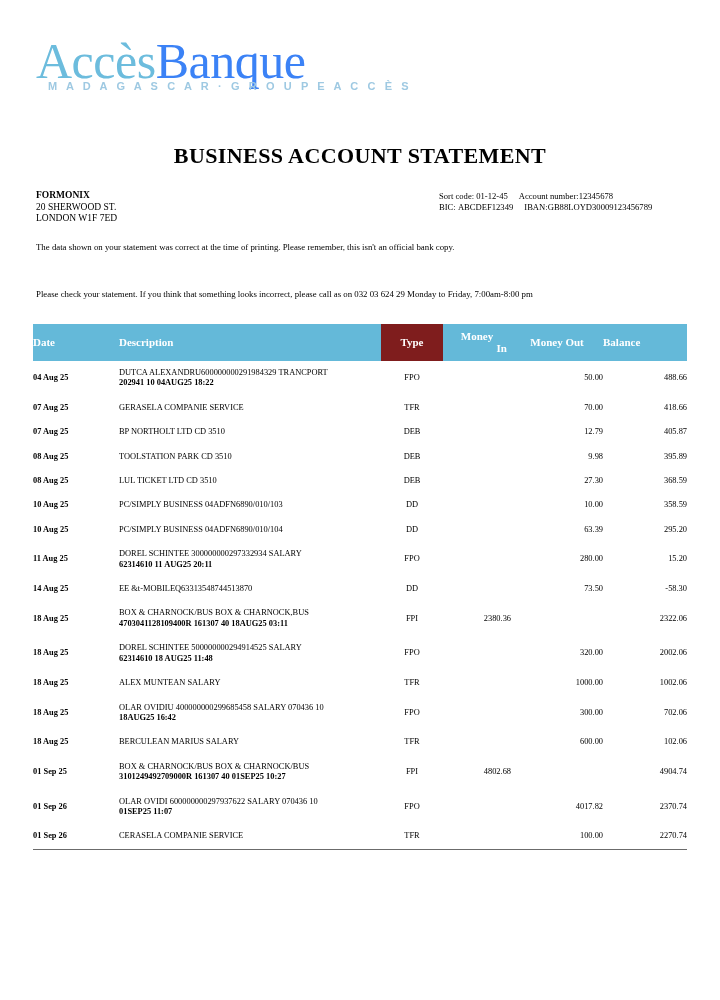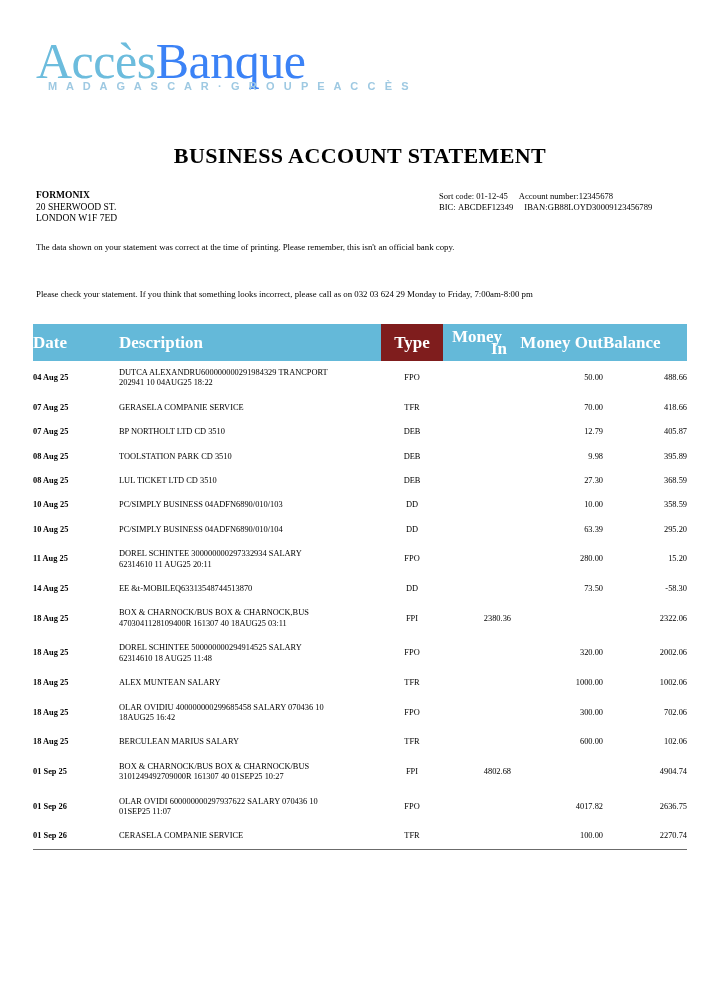--- a/index.html
+++ b/index.html
@@ -99,30 +99,30 @@
     left: 33px;
     top: 324px;
     width: 654px;
     border-collapse: collapse;
     table-layout: fixed;
   }
   .statement-table thead th {
     background: #64b9d9;
     color: #ffffff;
     font-weight: bold;
-    font-size: 17px;
+    font-size: 11px;
     padding: 7px 0 7px 0;
     vertical-align: middle;
     line-height: 11.5px;
   }
   th.col-date   { width: 86px;  text-align: left;  padding-left: 9px; }
   th.col-desc   { width: 262px; text-align: left;  padding-left: 12px; margin-top: 48px; }
   th.col-type   { width: 62px;  text-align: center; }
   th.col-in     { width: 68px;  text-align: center; }
-  th.col-out    { width: 92px;  text-align: right; margin-top: 21px; }
+  th.col-out    { width: 92px;  text-align: center; margin-top: 21px; }
   th.col-bal    { width: 84px;  text-align: left; padding-right: 10px; }
 
   .money-in-head {
     display: block;
     text-align: center;
     line-height: 11.5px;
   }
   .money-in-head .l2 { display: block; text-align: right; padding-right: 4px; }
 
   .statement-table tbody td {
@@ -142,21 +142,21 @@
   td.c-desc {
     text-align: left;
     padding-left: 22px;
     padding-right: 6px;
   }
   td.c-type { text-align: center; font-size: 8.6px; }
   td.c-in   { text-align: right; padding-right: 22px; }
   td.c-out  { text-align: right; padding-right: 26px; }
   td.c-bal  { text-align: right; padding-right: 10px; }
 
-  .desc-l2 { display: block; }
+  .desc-l2 { display: block; font-weight: bold; }
 
   tbody tr.last-row td { border-bottom: 1px solid #6b6b6b; }
 </style>
 </head>
 <body>
 
 <div class="page">
 
   <div class="logo-block">
     <div class="logo-wordmark"><span class="logo-acces" style="color: rgb(108, 188, 221);">Accès</span><span class="logo-banque" style="color: #3b82f6;">Banque</span></div>
@@ -315,21 +315,21 @@
           <td class="c-in">4802.68</td>
           <td class="c-out"></td>
           <td class="c-bal">4904.74</td>
         </tr>
         <tr>
           <td class="c-date">01 Sep 26</td>
           <td class="c-desc"><span>OLAR OVIDI 600000000297937622 SALARY 070436 10</span><span class="desc-l2">01SEP25 11:07</span></td>
           <td class="c-type">FPO</td>
           <td class="c-in"></td>
           <td class="c-out">4017.82</td>
-          <td class="c-bal">2636.75</td>
+          <td class="c-bal">2370.74</td>
         </tr>
         <tr class="last-row">
           <td class="c-date">01 Sep 26</td>
           <td class="c-desc"><span>CERASELA COMPANIE SERVICE</span></td>
           <td class="c-type">TFR</td>
           <td class="c-in"></td>
           <td class="c-out">100.00</td>
           <td class="c-bal">2270.74</td>
         </tr>
       </tbody>

